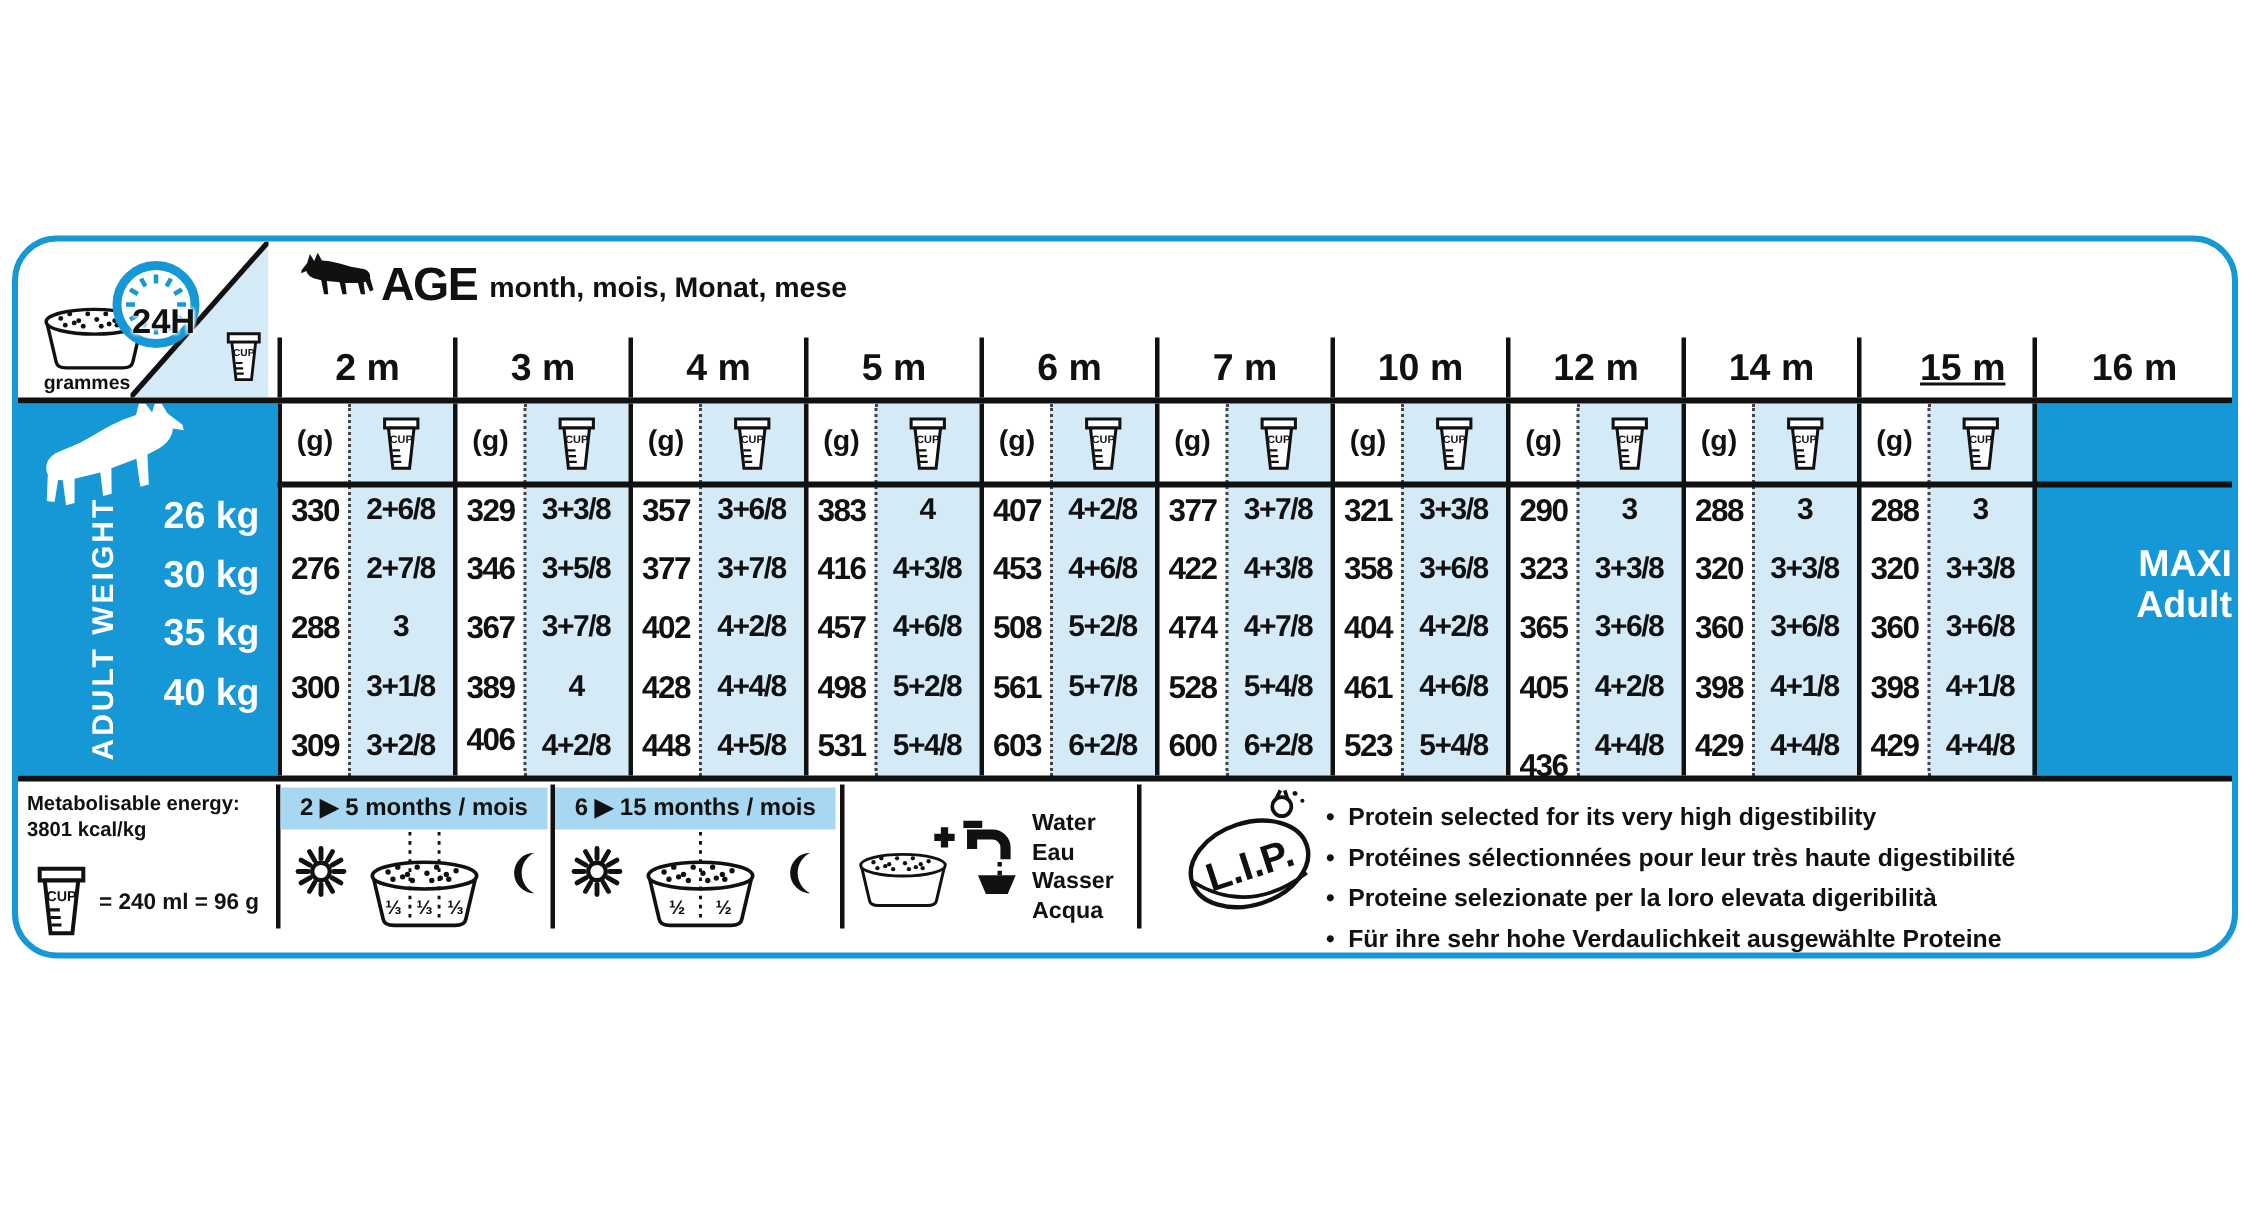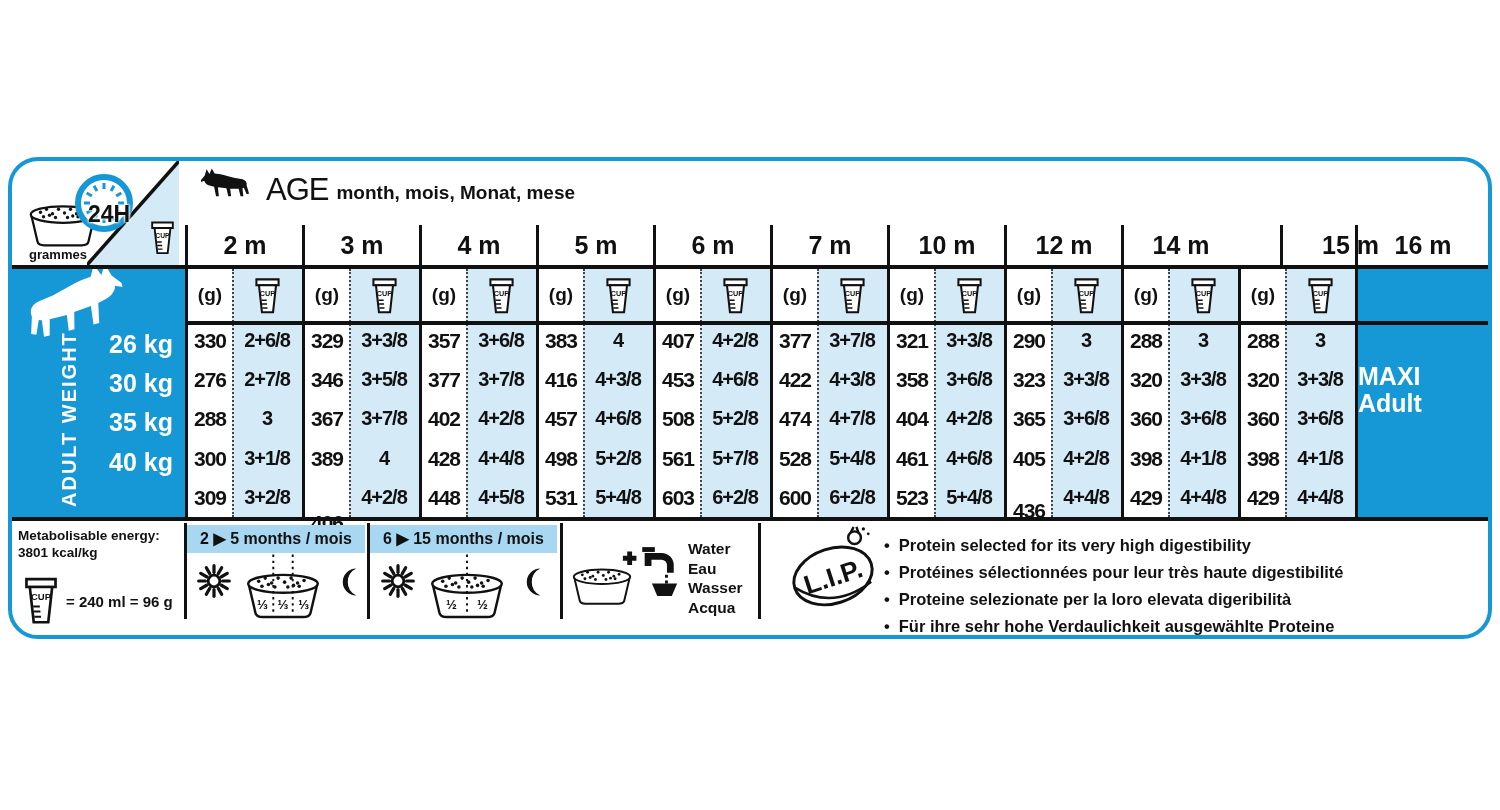--- a/index.html
+++ b/index.html
@@ -15,21 +15,21 @@
   .gram-label{position:absolute;left:0px;top:86px;width:92px;text-align:center;font-size:13px;font-weight:bold}
   .clock{position:absolute;left:60px;top:10px;width:64px;height:64px;z-index:2}
   .clock svg{width:100%;height:100%}
   .clock-label{position:absolute;left:76px;top:40px;font-size:23px;font-weight:800;z-index:3;
                text-shadow:0 0 3px #fff,0 0 3px #fff,0 0 3px #fff}
   .triangle{position:absolute;left:75px;top:0;width:92px;height:104px;z-index:1}
   .tri-cup{position:absolute;left:137px;top:56px;width:27px;height:42px;z-index:2}
   .tri-cup svg,.cup-slot svg{width:100%;height:100%}
   .age-title{position:absolute;left:188px;top:6px;display:flex;align-items:flex-end;z-index:2}
   .age-dog{width:50px;height:40px}
-  .age-word{font-size:31px;font-weight:400;letter-spacing:-1px;line-height:34px;margin-left:16px}
+  .age-word{font-size:31px;font-weight:700;letter-spacing:-1px;line-height:34px;margin-left:4px}
   .age-sub{font-size:19px;font-weight:bold;margin:0 0 3px 8px}
   .age-cell{position:absolute;top:64px;height:40px;border-left:3px solid #111;text-align:center;
             line-height:40px;font-size:25px;font-weight:800}
   
   .weight-panel{position:absolute;left:0;top:108px;width:173px;height:248px;background:var(--blue,#1598d5)}
   .panel-dog{position:absolute;left:10px;top:-2px;width:104px;height:64px;transform:rotate(-14deg)}
   .panel-dog svg{width:100%;height:100%}
   .vtitle{position:absolute;left:46px;top:238px;transform:rotate(-90deg);transform-origin:top left;
           white-space:nowrap;color:#fff;font-size:20px;font-weight:800;letter-spacing:2px}
   .weight-rows{position:absolute;top:56px;left:0;right:0}
@@ -39,21 +39,21 @@
   .col{position:absolute;top:108px;height:248px;border-left:3px solid #111;background:#fff}
   .cup-strip{position:absolute;left:44px;top:0;bottom:0;width:70px;background:var(--lightblue,#d5eaf7);
              border-left:2px dotted #444}
   .sub-g{position:absolute;left:0;top:0;width:44px;height:52px;line-height:52px;text-align:center;
          font-weight:800;font-size:19px}
   .sub-cup{position:absolute;left:44px;top:5px;width:70px;height:44px;display:flex;align-items:center;justify-content:center}
   .sub-cup svg{width:29px;height:42px}
   .cell{position:absolute;height:39.2px;line-height:39.2px;text-align:center;font-weight:800}
   .cell-g{left:0;width:44px;font-size:21px;letter-spacing:-1px}
   .cell-cup{left:44px;width:70px;font-size:20px;letter-spacing:-1px}
-  .maxi-col{background:var(--blue,#1598d5);padding-top:94px;text-align:left}
+  .maxi-col{background:var(--blue,#1598d5);padding-top:94px;text-align:right}
   .maxi-line{color:#fff;font-size:25px;font-weight:800;line-height:27px}
   
   .vsep{position:absolute;top:362px;height:96px;width:3px;background:#111}
   .energy-text{position:absolute;left:6px;top:366px;width:164px;font-size:13.5px;font-weight:bold;line-height:17px}
   .cup-slot{position:absolute}
   .equiv{position:absolute;left:54px;top:432px;font-size:15px;font-weight:800}
   .phase-bar{position:absolute;top:364px;height:28px;background:var(--barblue,#a7d7f1);line-height:28px;
              text-align:center;font-weight:800;font-size:16px}
   .icon-slot{position:absolute}
   .icon-slot svg{width:100%;height:100%}
@@ -132,21 +132,21 @@
       <div id="age-labels">
           <div class="age-cell" style="left: 173px; width: 117px;">2 m</div>
           <div class="age-cell" style="left: 290px; width: 117px;">3 m</div>
           <div class="age-cell" style="left: 407px; width: 117px;">4 m</div>
           <div class="age-cell" style="left: 524px; width: 117px;">5 m</div>
           <div class="age-cell" style="left: 641px; width: 117px;">6 m</div>
           <div class="age-cell" style="left: 758px; width: 117px;">7 m</div>
           <div class="age-cell" style="left: 875px; width: 117px;">10 m</div>
           <div class="age-cell" style="left: 992px; width: 117px;">12 m</div>
           <div class="age-cell" style="left: 1109px; width: 117px;">14 m</div>
-          <div class="age-cell" style="left: 1268px; width: 138px;">15 m</div>
+          <div class="age-cell" style="left: 1226px; width: 138px; text-decoration: underline;">15 m</div>
           <div class="age-cell" style="left: 1343px; width: 133px;">16 m</div>
         </div>
 
       <div class="hline" style="top:104px"></div>
 
       <div class="weight-panel">
         <div class="panel-dog"><svg viewBox="0 0 106 64" preserveAspectRatio="xMidYMid meet">
               <g transform="scale(-1,1) translate(-106,0)">
                 <path d="M2,28 L10,18 L14,5 L20,15 L25,3 L31,14 L40,15 C52,17 60,20 72,23 L90,26 C97,28 100,33 99,39 L104,56 L99,58 L93,44 L90,45 L92,62 L86,62 L82,46 L64,46 L66,62 L60,62 L56,45 L38,43 L40,62 L34,62 L30,42 L22,40 C14,38 10,33 9,29 L2,32 Z" fill="#fff"></path>
               </g>
@@ -195,21 +195,21 @@
               </svg>
             </div>
             <div class="cell cell-g" style="top: 52px;">329</div>
             <div class="cell cell-cup" style="top: 52px;">3+3/8</div>
             <div class="cell cell-g" style="top: 91.2px;">346</div>
             <div class="cell cell-cup" style="top: 91.2px;">3+5/8</div>
             <div class="cell cell-g" style="top: 130.4px;">367</div>
             <div class="cell cell-cup" style="top: 130.4px;">3+7/8</div>
             <div class="cell cell-g" style="top: 169.6px;">389</div>
             <div class="cell cell-cup" style="top: 169.6px;">4</div>
-            <div class="cell cell-g" style="top: 205px; margin-top: 29px;">406</div>
+            <div class="cell cell-g" style="top: 205px;">406</div>
             <div class="cell cell-cup" style="top: 208.8px;">4+2/8</div>
           </div>
           <div class="col" style="left: 407px; width: 117px;">
             <div class="cup-strip"></div>
             <div class="sub-g">(g)</div>
             <div class="sub-cup">
               <svg viewBox="0 0 34 46">
     <path d="M4,3.5 h26 v7 h-26 z" fill="#fff" stroke="#111" stroke-width="2.4"></path>
     <path d="M7,10.5 h20 l-3.5,31.5 h-13 z" fill="#fff" stroke="#111" stroke-width="2.4"></path>
     <text x="17" y="22.5" font-size="8.5" font-weight="bold" text-anchor="middle" font-family="Liberation Sans,sans-serif" fill="#111">CUP</text>

